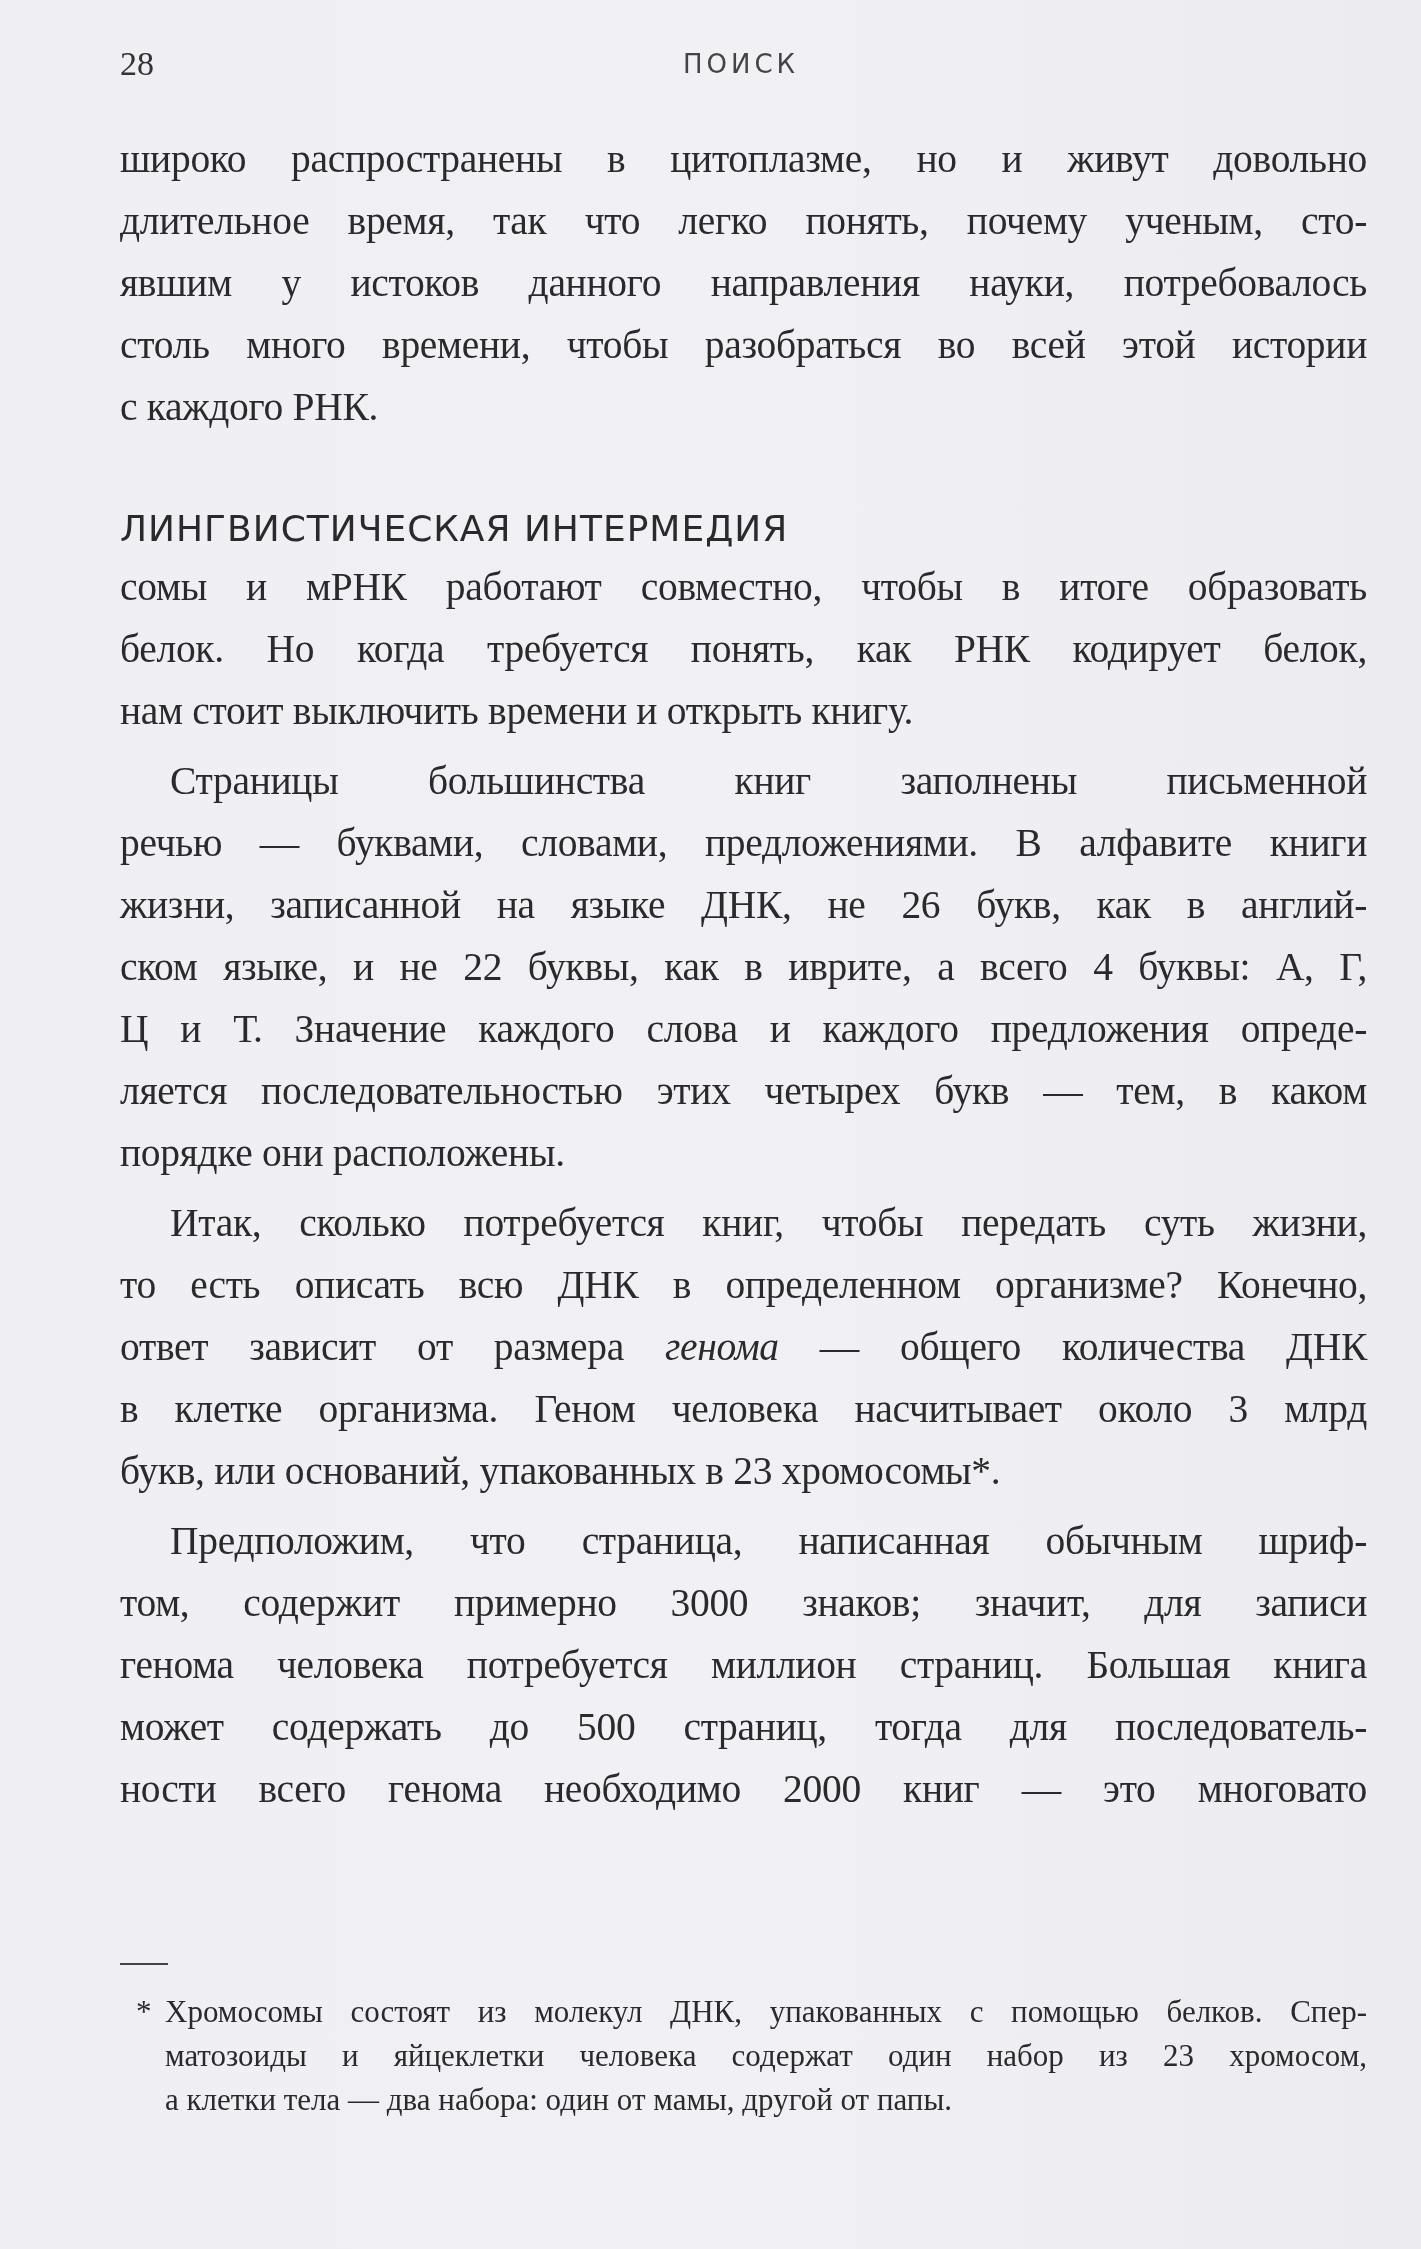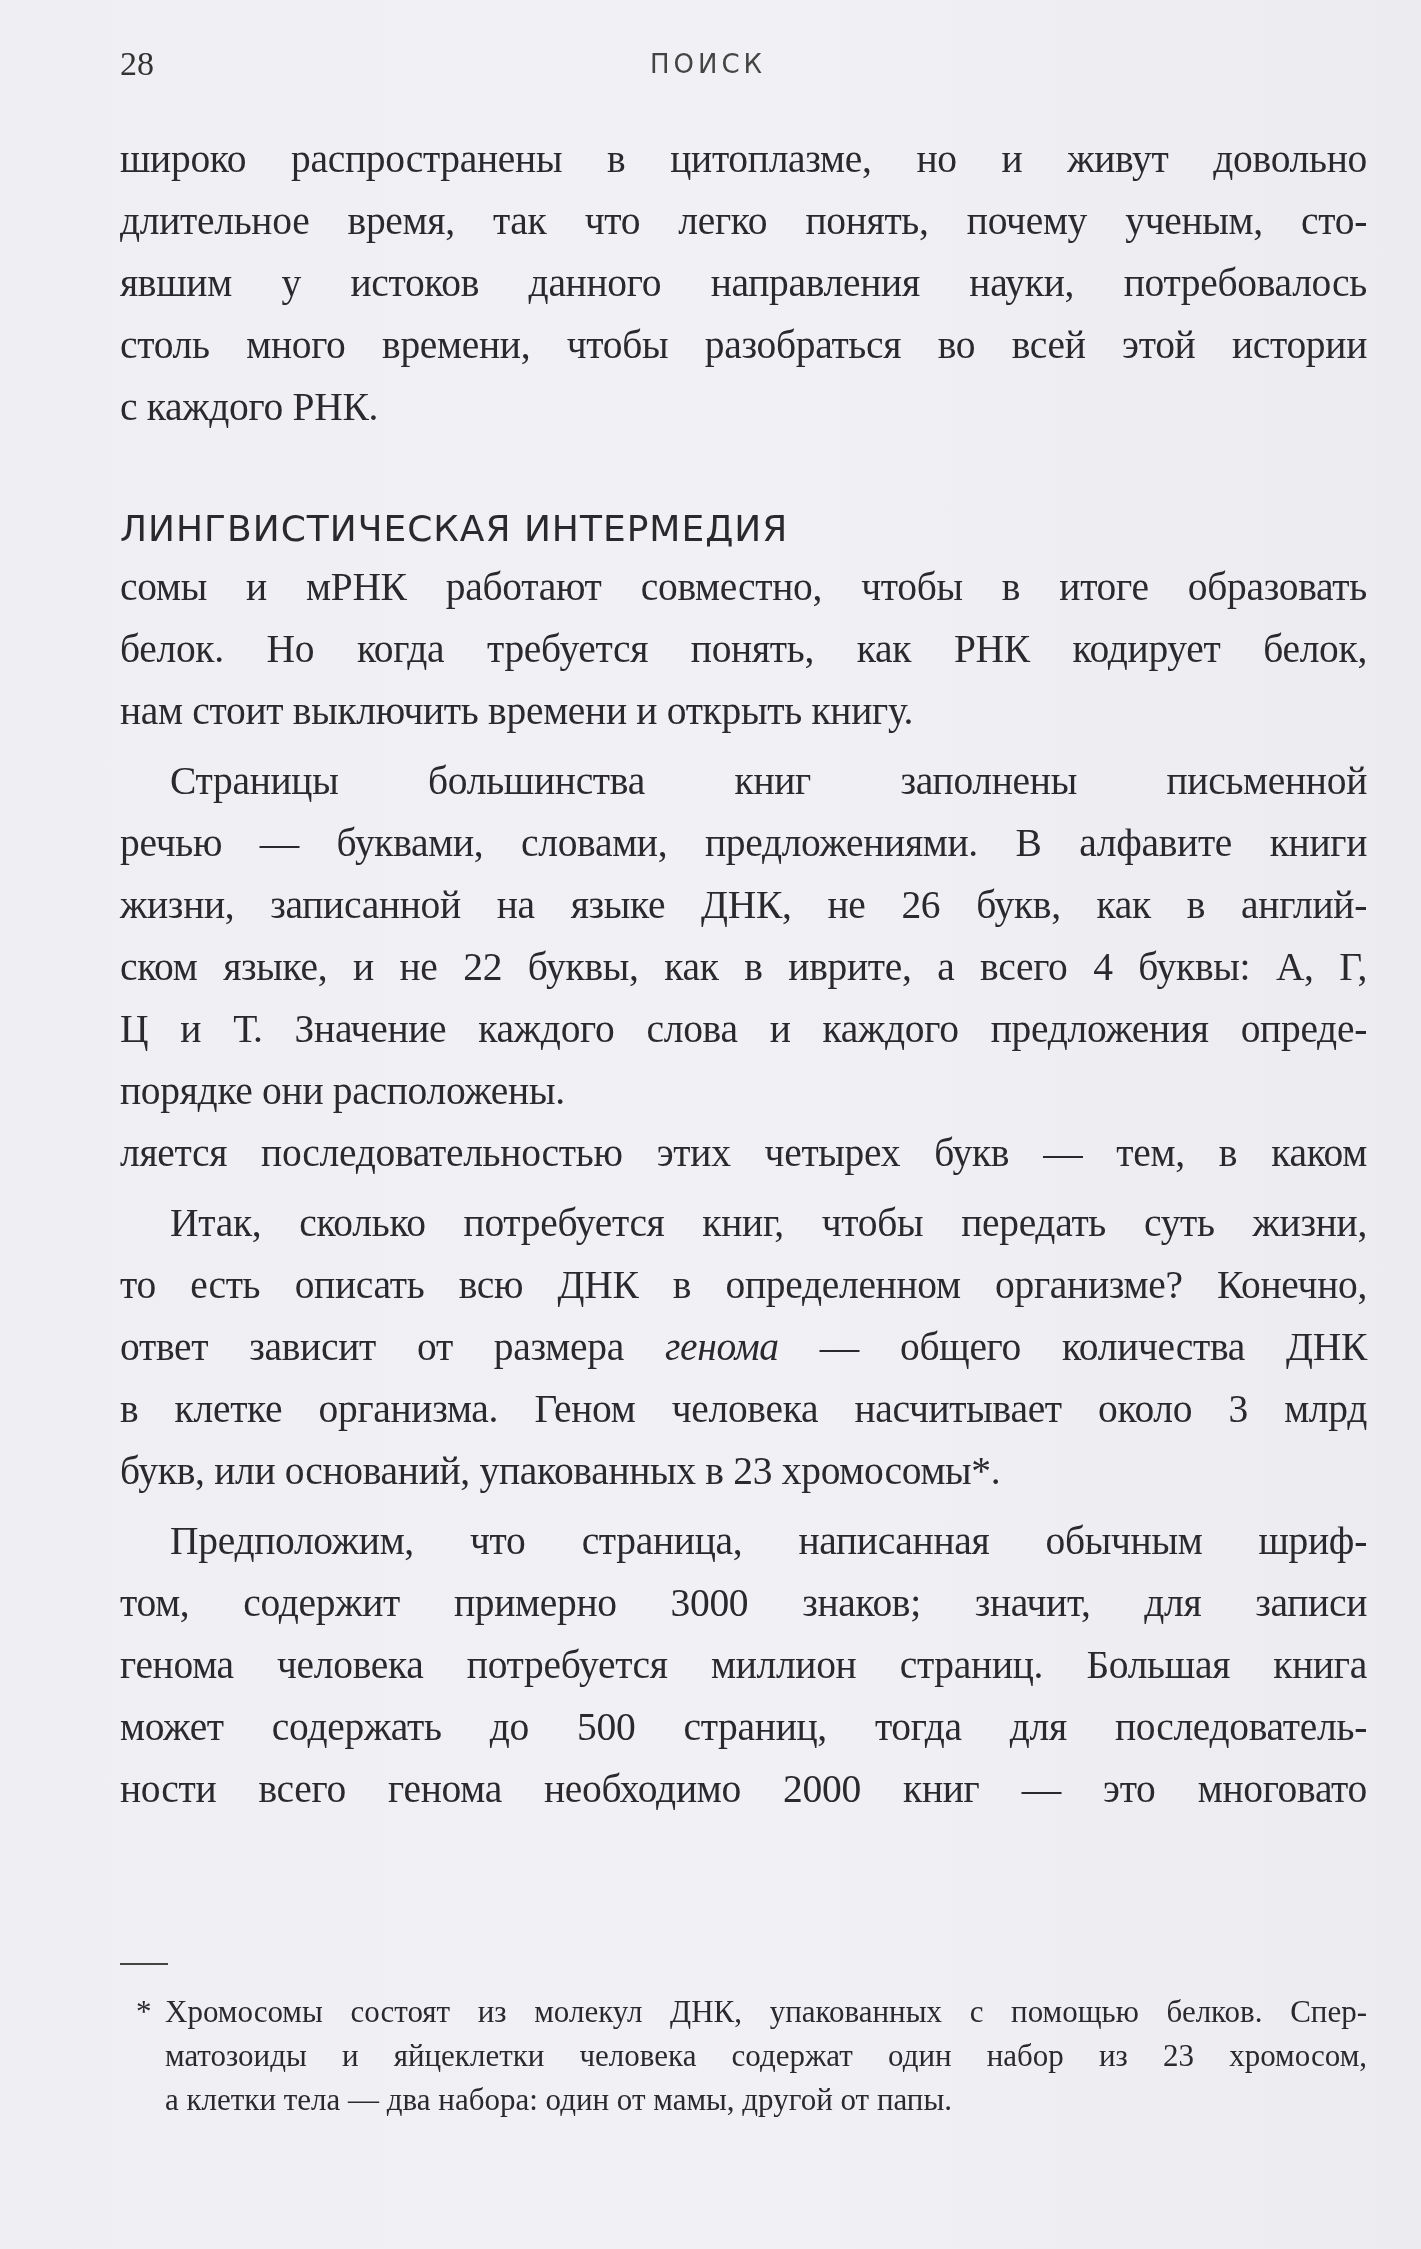--- a/index.html
+++ b/index.html
@@ -9,21 +9,21 @@
     font-family: "Liberation Serif", "DejaVu Serif", serif;
     color: #2a2a2c;
     position: relative;
   }
   .page {
     position: absolute; left: 0; top: 0; width: 1421px; height: 2249px;
     background: linear-gradient(90deg, #efeef3 0%, #f1f0f4 50%, #ecebf0 100%);
   }
   .running-head { position: absolute; top: 45px; left: 120px; width: 1250px; height: 40px; }
   .page-number { position: absolute; left: 0; top: 0; font-size: 34px; color: #333; }
-  .section-name { position: absolute; left: 530px; top: 4px; font-family: "DejaVu Sans", sans-serif; font-size: 26px; letter-spacing: 4px; color: #444; }
+  .section-name { position: absolute; left: 563px; top: 4px; font-family: "DejaVu Sans", sans-serif; font-size: 26px; letter-spacing: 4px; color: #444; }
   .body-text {
     position: absolute; left: 120px; top: 128px; width: 1247px;
     font-size: 39.5px; line-height: 62px; text-align: justify;
     letter-spacing: -0.3px;
   }
   .body-text p { margin: 0; }
   .line { display: block; text-align: justify; text-align-last: justify; white-space: nowrap; height: 62px; }
   .line.last { text-align-last: left; }
   .heading {
     font-family: "DejaVu Sans", sans-serif; font-size: 36px; letter-spacing: 1px;
@@ -67,22 +67,22 @@
       <span class="line">белок. Но когда требуется понять, как РНК кодирует белок,</span>
       <span class="line last">нам стоит выключить времени и открыть книгу.</span>
     </p>
     <div class="spacer"></div>
     <p>
       <span class="line" style="padding-left:50px">Страницы большинства книг заполнены письменной</span>
       <span class="line">речью — буквами, словами, предложениями. В алфавите книги</span>
       <span class="line">жизни, записанной на языке ДНК, не 26 букв, как в англий-</span>
       <span class="line">ском языке, и не 22 буквы, как в иврите, а всего 4 буквы: А, Г,</span>
       <span class="line">Ц и Т. Значение каждого слова и каждого предложения опреде-</span>
+      <span class="line">ляется последовательностью этих четырех букв — тем, в каком</span>
       <span class="line last">порядке они расположены.</span>
-      <span class="line">ляется последовательностью этих четырех букв — тем, в каком</span>
     </p>
     <div class="spacer"></div>
     <p>
       <span class="line" style="padding-left:50px">Итак, сколько потребуется книг, чтобы передать суть жизни,</span>
       <span class="line">то есть описать всю ДНК в определенном организме? Конечно,</span>
       <span class="line"><span>ответ зависит от размера </span><em>генома</em><span> — общего количества ДНК</span></span>
       <span class="line">в клетке организма. Геном человека насчитывает около 3 млрд</span>
       <span class="line last">букв, или оснований, упакованных в 23 хромосомы*.</span>
     </p>
     <div class="spacer"></div>

